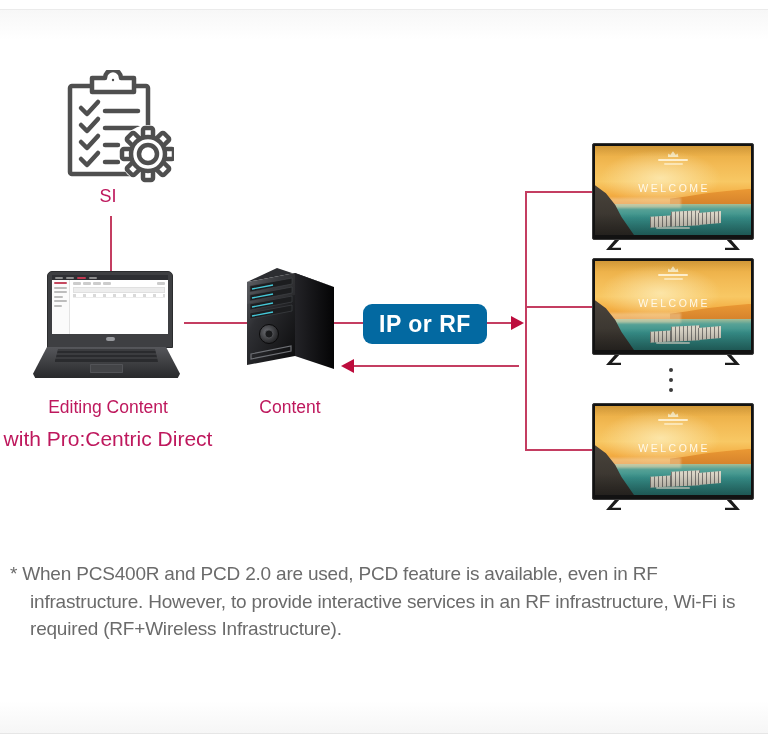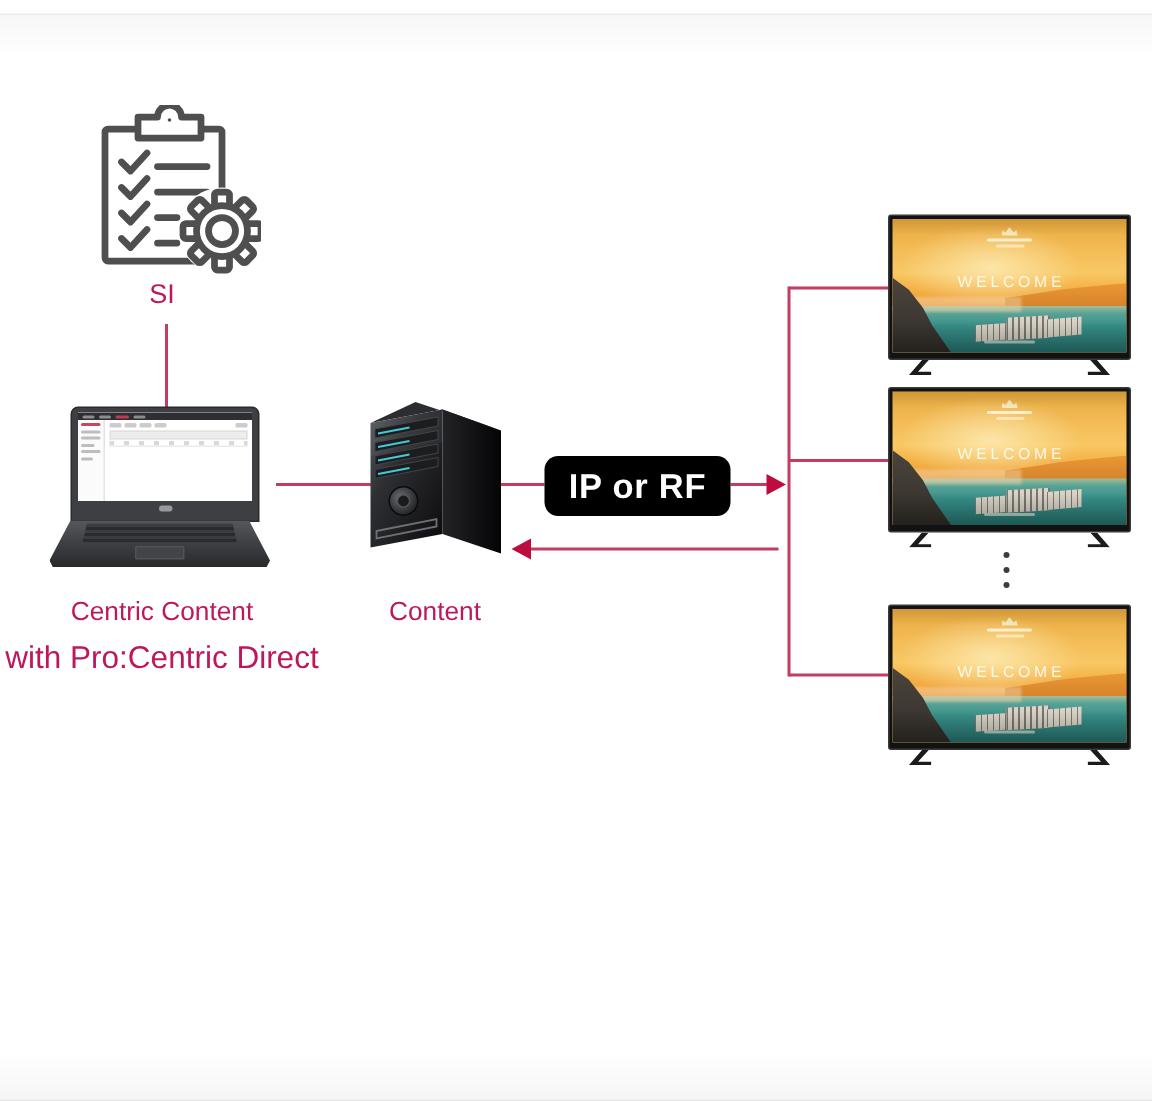--- a/index.html
+++ b/index.html
@@ -17,21 +17,21 @@
 
   
   .line{background:#c43d61;}
   .h-line{height:2px;}
   .v-line{width:2px;}
   .arrow-right{width:0;height:0;border-top:7px solid transparent;border-bottom:7px solid transparent;border-left:13px solid #bd0c3d;}
   .arrow-left{width:0;height:0;border-top:7px solid transparent;border-bottom:7px solid transparent;border-right:13px solid #bd0c3d;}
 
   
   .badge{
-    left:363px;top:304px;width:124px;height:40px;background:#000000;border-radius:9px;
+    left:363px;top:304px;width:124px;height:40px;background:#0369a1;border-radius:9px;
     color:#ffffff;font-size:23px;font-weight:bold;text-align:center;line-height:40px;letter-spacing:0.5px;
   }
 
   
   .cap{color:#be185d;text-align:center;}
   .si-label{left:60px;top:186px;width:96px;font-size:18px;}
   .laptop-cap1{left:0px;top:397px;width:216px;font-size:17.5px;}
   .laptop-cap2{left:0px;top:427px;width:216px;font-size:21px;}
   .server-label{left:242px;top:397px;width:96px;font-size:17.5px;}
 
@@ -190,21 +190,21 @@
         <div class="t-row"></div>
       </div>
     </div>
   </div>
   <div class="lg-mark"></div>
 </div>
 <div class="abs lap-base">
   <div class="keys"></div>
   <div class="trackpad"></div>
 </div>
-<div class="abs cap laptop-cap1">Centric Content</div>
+<div class="abs cap laptop-cap1">Editing Content</div>
 <div class="abs cap laptop-cap2">with Pro:Centric Direct</div>
 
 <svg class="abs" style="left:243px;top:263px;" width="94" height="112" viewBox="0 0 94 112">
   <defs>
     <linearGradient id="srvFront" x1="0" y1="0" x2="1" y2="1">
       <stop offset="0" stop-color="#5a5c61"></stop>
         <stop offset="0.35" stop-color="#2e2f33"></stop>
         <stop offset="1" stop-color="#0b0b0c"></stop>
     </linearGradient>
     <linearGradient id="srvSide" x1="0" y1="0" x2="1" y2="0">
@@ -318,13 +318,14 @@
       <div class="welcome">WELCOME</div>
       <div class="tv-bottom-bar"></div>
       <div class="shade"></div>
     </div>
   </div>
   <div class="tv-foot foot-l"></div>
   <div class="tv-foot foot-r"></div>
 </div>
 
 <div class="abs footnotes">
+  <p>* When PCS400R and PCD 2.0 are used, PCD feature is available, even in RF infrastructure. However, to provide interactive services in an RF infrastructure, Wi-Fi is required (RF+Wireless Infrastructure).</p>
 </div>
 
 </body></html>

